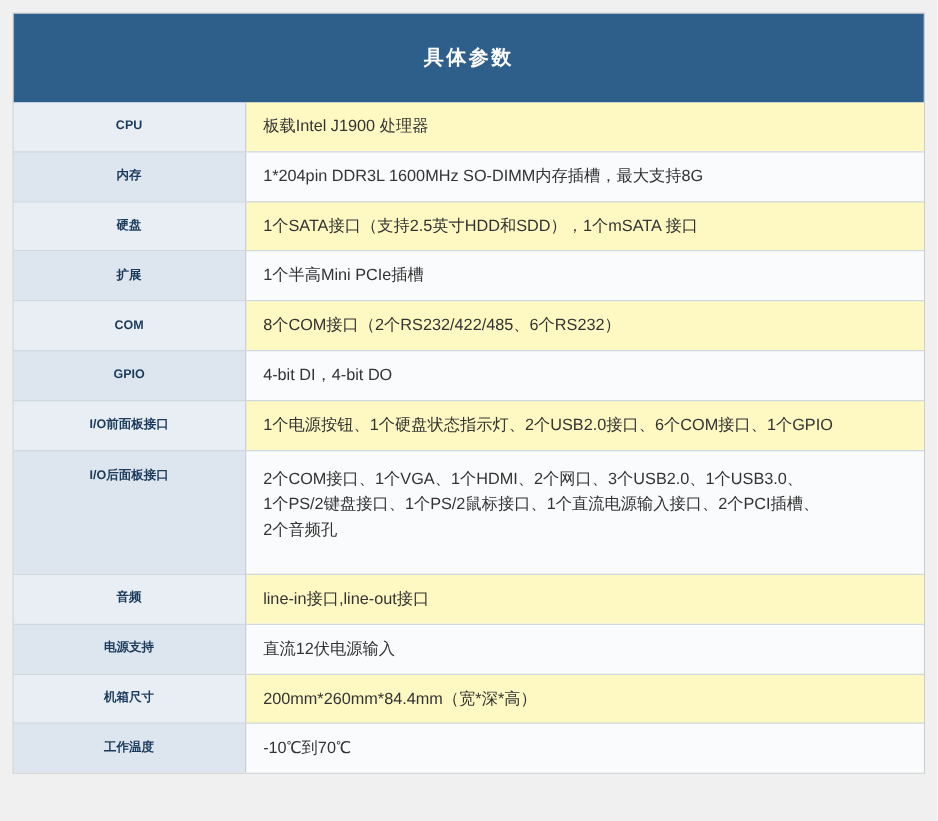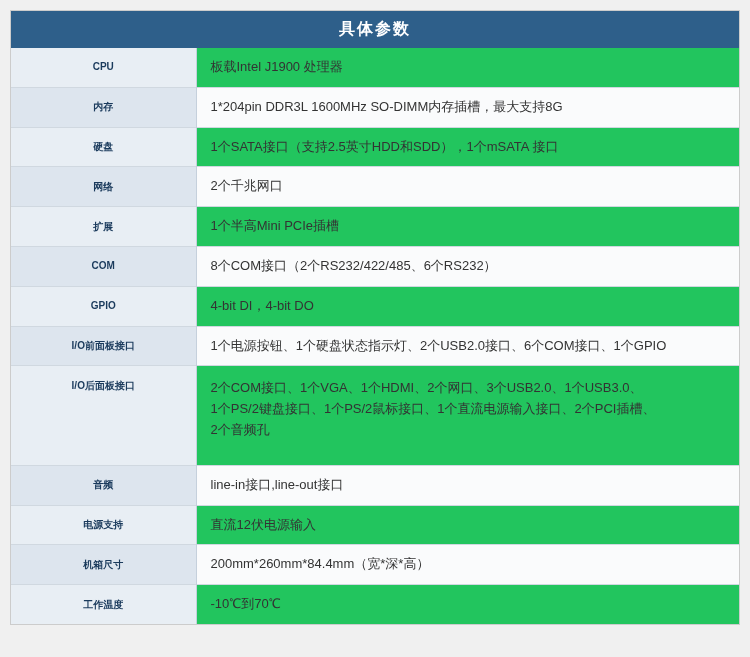--- a/index.html
+++ b/index.html
@@ -18,21 +18,21 @@
     }
     .container {
       width: 730px;
       border: 1px solid #ccc;
       background: #fff;
     }
     .header {
       background: #2e5f8a;
       color: #fff;
       text-align: center;
-      padding: 8px 0;
+      padding: 25px 0;
       font-size: 16px;
       font-weight: bold;
       letter-spacing: 2px;
     }
     table {
       width: 100%;
       border-collapse: collapse;
     }
     tr {
       border-bottom: 1px solid #d0d8e0;
@@ -49,21 +49,21 @@
       width: 185px;
       background: #e8eef4;
       color: #1a3a5c;
       font-weight: bold;
       text-align: center;
       border-right: 1px solid #c5d0dc;
       font-size: 10px;
     }
     td.value {
       color: #333;
-      background: #22c55e;
+      background: #fef9c3;
       font-size: 13px;
     }
     tr:nth-child(even) td.value {
       background: #fafbfc;
     }
     tr:nth-child(even) td.label {
       background: #dde5ee;
     }
     .tall-row td {
       vertical-align: top;
@@ -82,24 +82,20 @@
           <td class="label">CPU</td>
           <td class="value">板载Intel J1900 处理器</td>
         </tr>
         <tr>
           <td class="label">内存</td>
           <td class="value">1*204pin DDR3L 1600MHz SO-DIMM内存插槽，最大支持8G</td>
         </tr>
         <tr>
           <td class="label">硬盘</td>
           <td class="value">1个SATA接口（支持2.5英寸HDD和SDD），1个mSATA 接口</td>
-        </tr>
-        <tr>
-          <td class="label">网络</td>
-          <td class="value">2个千兆网口</td>
         </tr>
         <tr>
           <td class="label">扩展</td>
           <td class="value">1个半高Mini PCIe插槽</td>
         </tr>
         <tr>
           <td class="label">COM</td>
           <td class="value">8个COM接口（2个RS232/422/485、6个RS232）</td>
         </tr>
         <tr>

